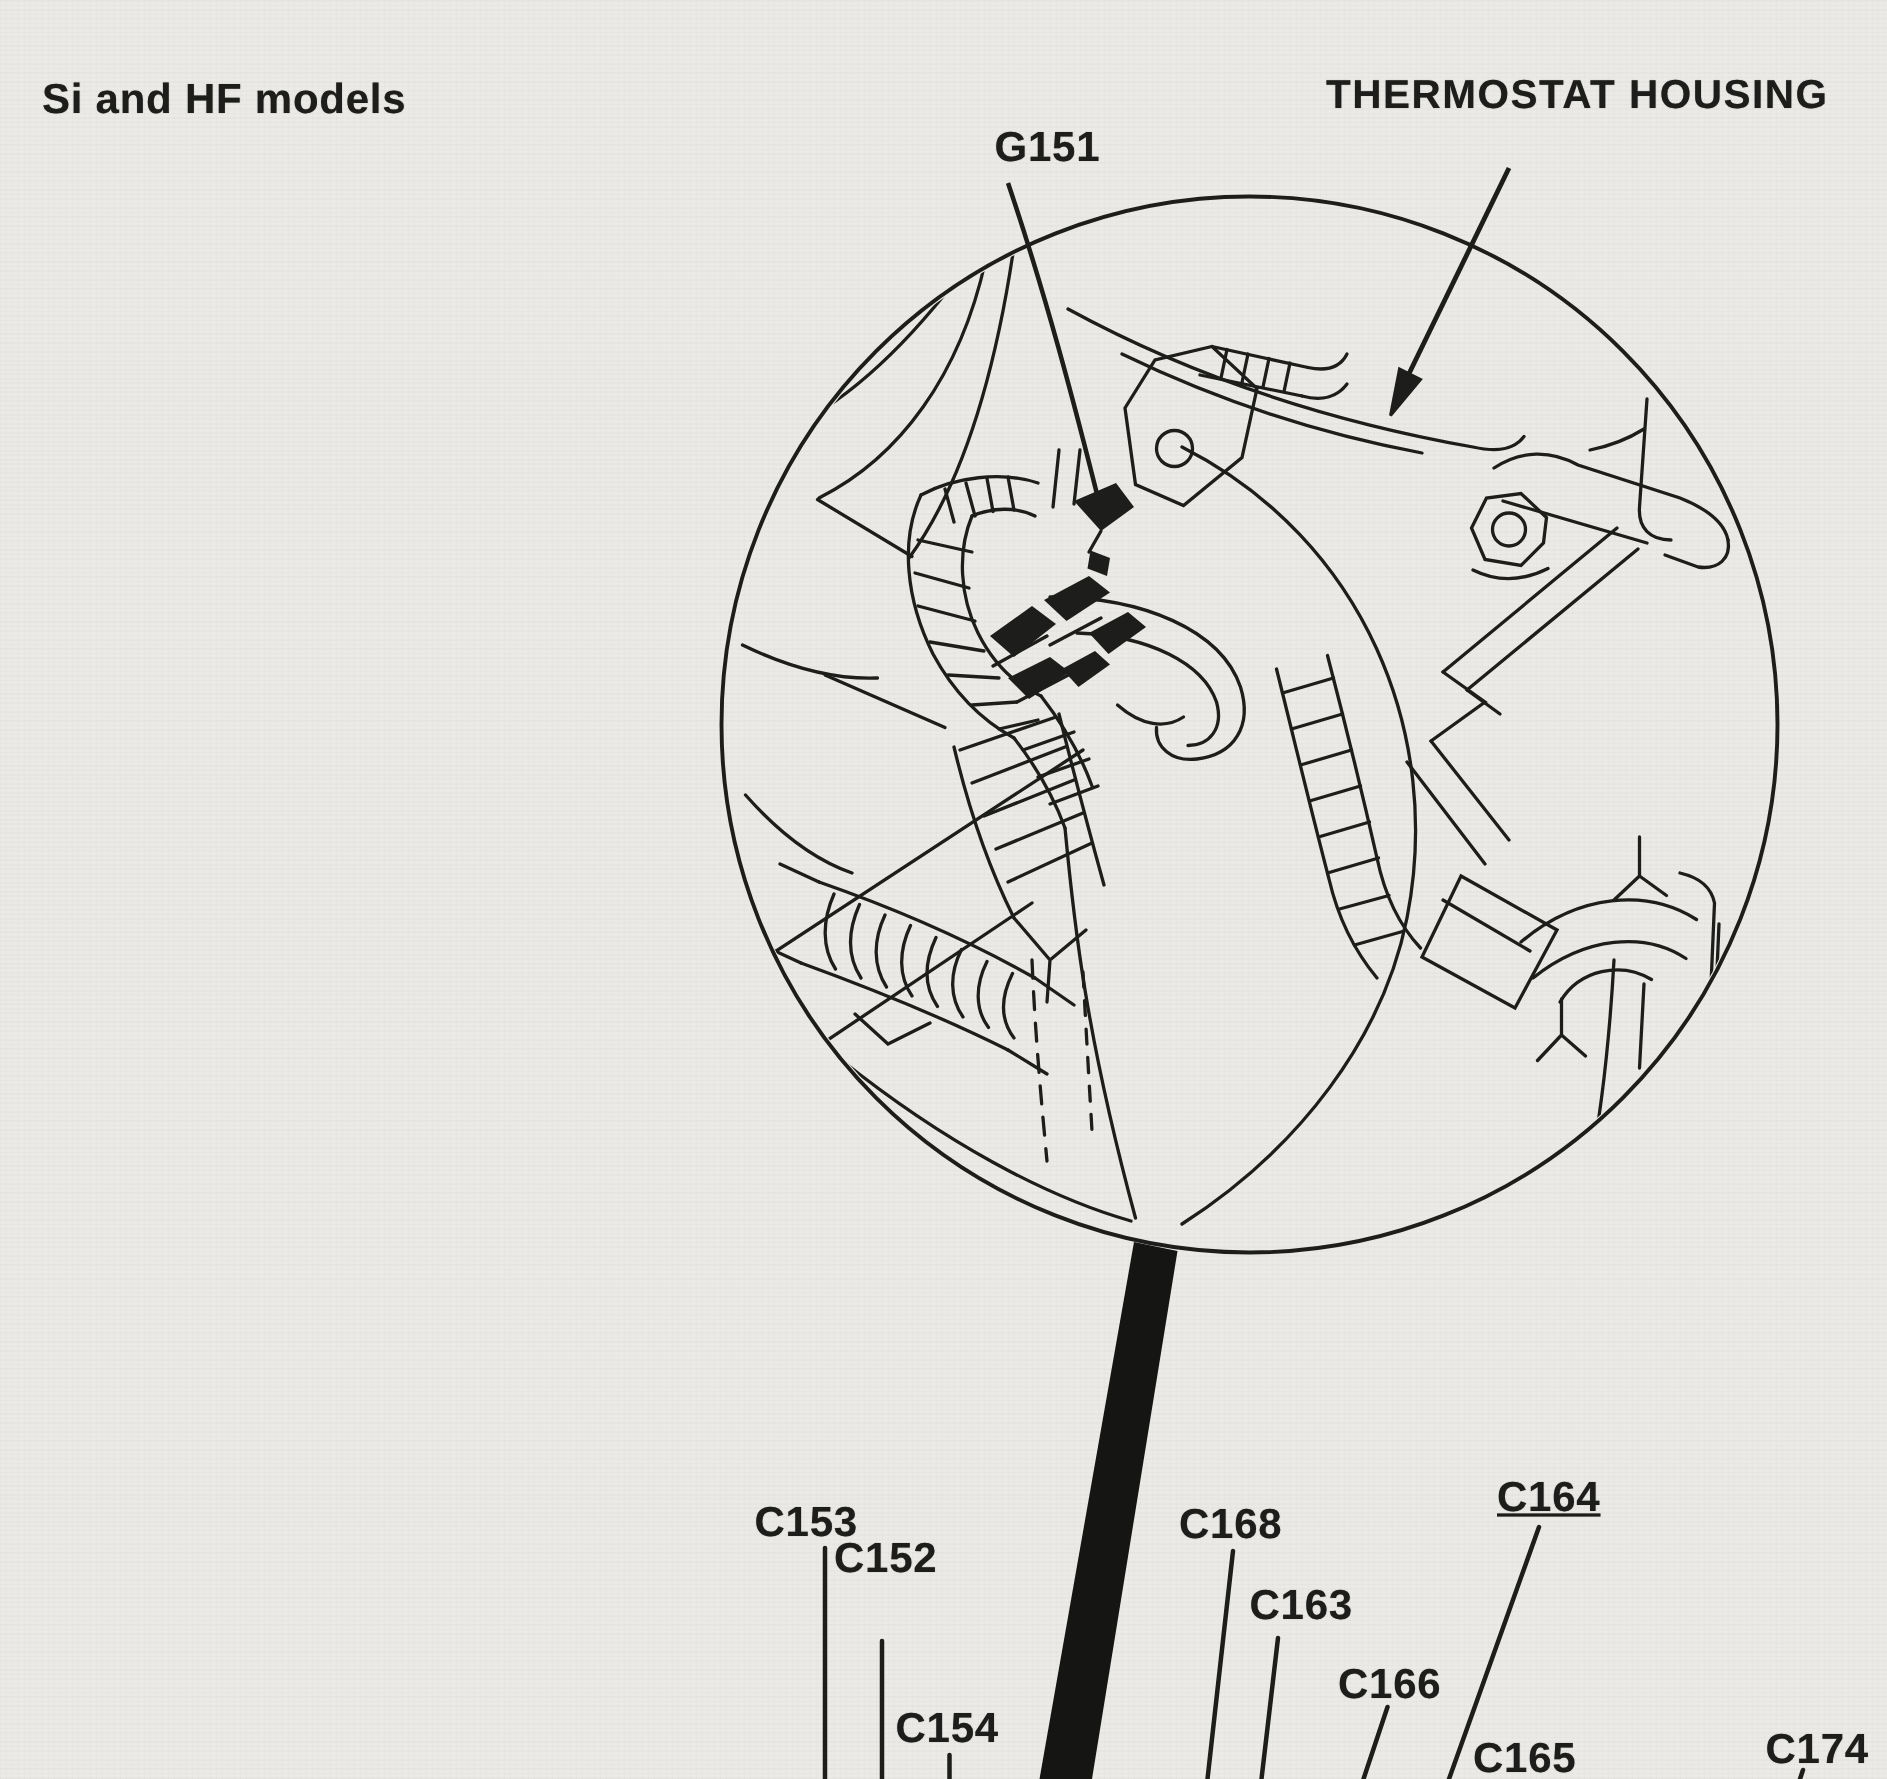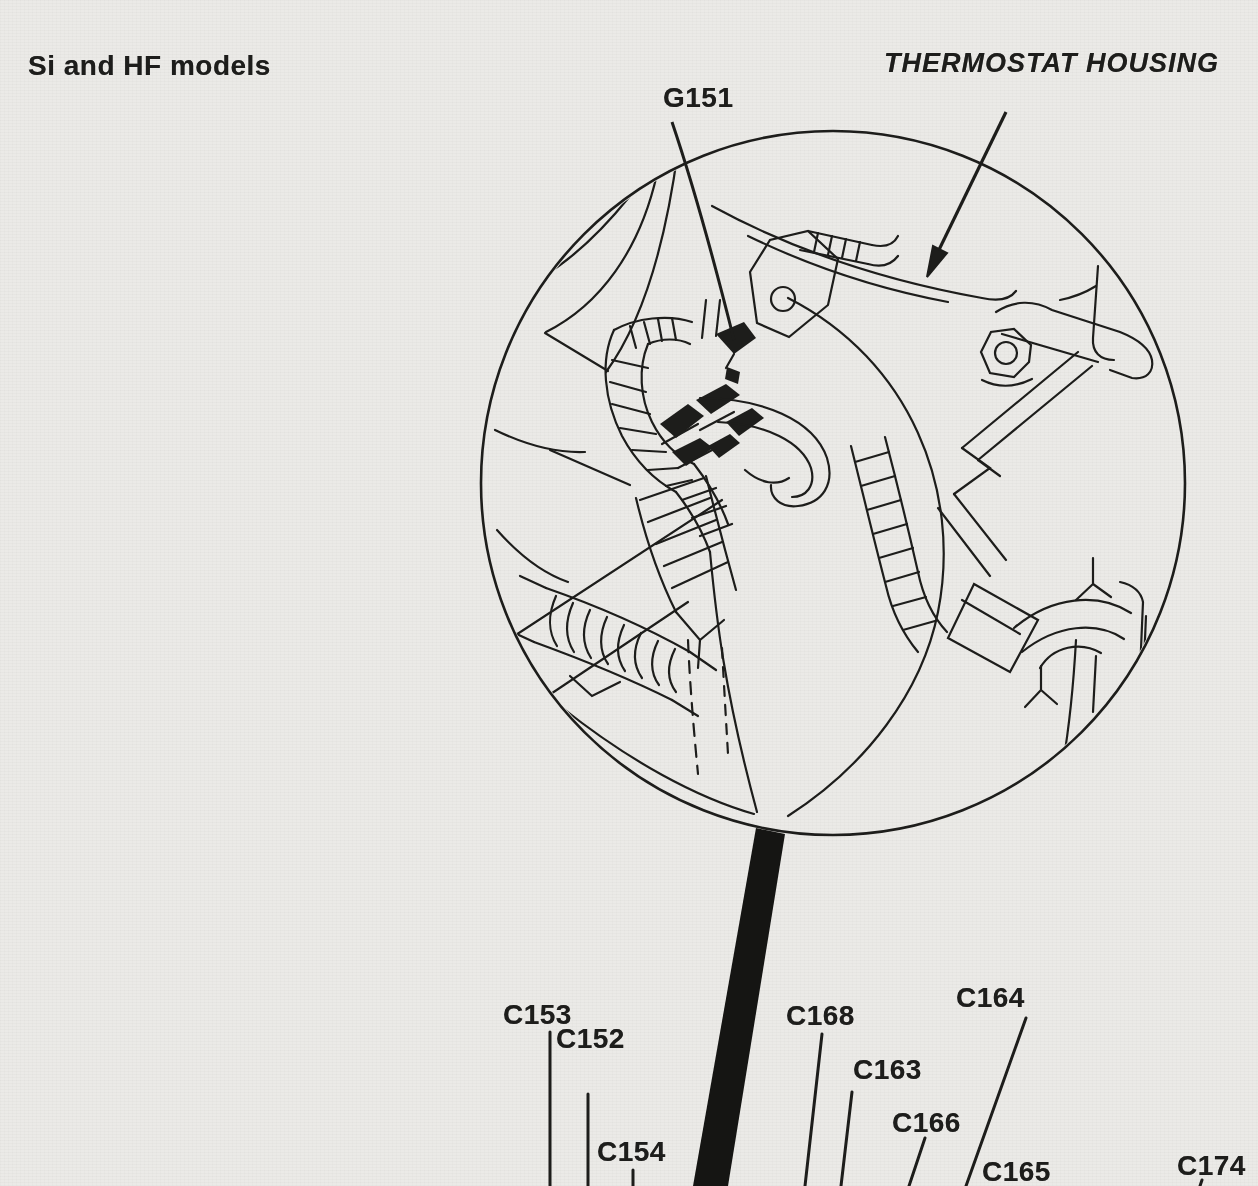--- a/index.html
+++ b/index.html
@@ -148,25 +148,25 @@
     <path d="M822,1034 L805,1186"></path>
     <path d="M852,1092 L841,1186"></path>
     <path d="M925,1138 L909,1186"></path>
     <path d="M1026,1018 L966,1186"></path>
     <path d="M1202,1180 L1200,1186"></path>
   </g>
 </svg>
 
 <div class="lab" style="left:28px;top:50px;">Si and HF models</div>
 
-<div class="lab small" style="left:884px;top:48px;letter-spacing:1px;font-style:italic;">THERMOSTAT HOUSING</div>
+<div class="lab small" style="left:884px;top:48px;letter-spacing:1px;">THERMOSTAT HOUSING</div>
 
 <div class="lab" style="left:663px;top:82px;">G151</div>
 
 <div class="lab" style="left:503px;top:999px;">C153</div>
 <div class="lab" style="left:556px;top:1023px;">C152</div>
 <div class="lab" style="left:597px;top:1136px;">C154</div>
 <div class="lab" style="left:786px;top:1000px;text-align:center;">C168</div>
-<div class="lab" style="left:833px;top:1054px;margin-left:20px;">C163</div>
+<div class="lab" style="left:833px;top:1054px;">C163</div>
 <div class="lab" style="left:892px;top:1107px;">C166</div>
-<div class="lab" style="left:956px;top:982px;">C164</div>
+<div class="lab" style="left:998px;top:982px;text-decoration:underline;">C164</div>
 <div class="lab" style="left:982px;top:1156px;">C165</div>
 <div class="lab" style="left:1177px;top:1150px;">C174</div>
 
 </body></html>

